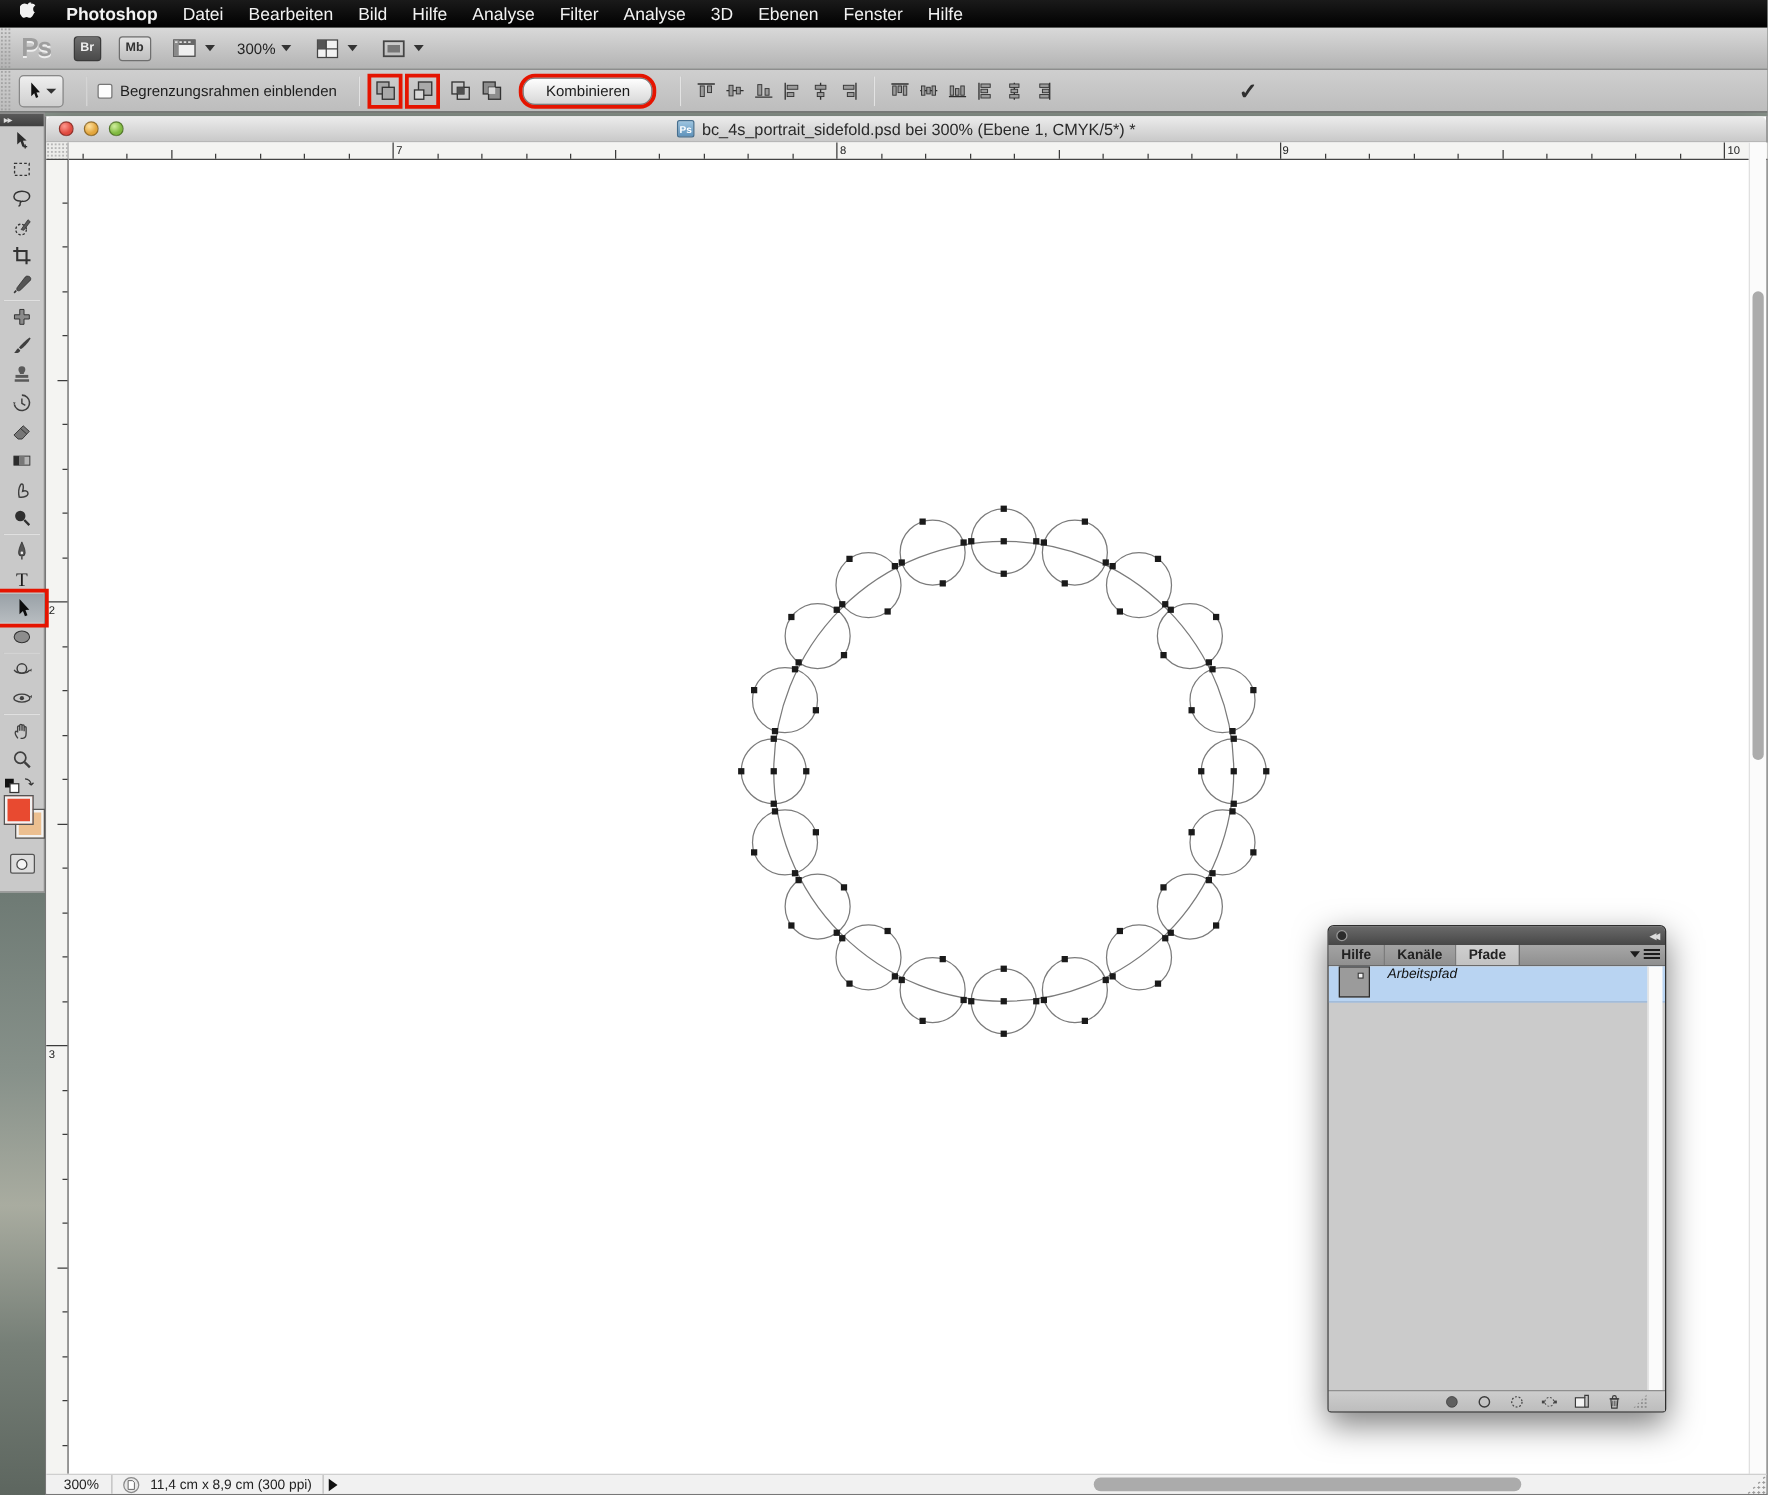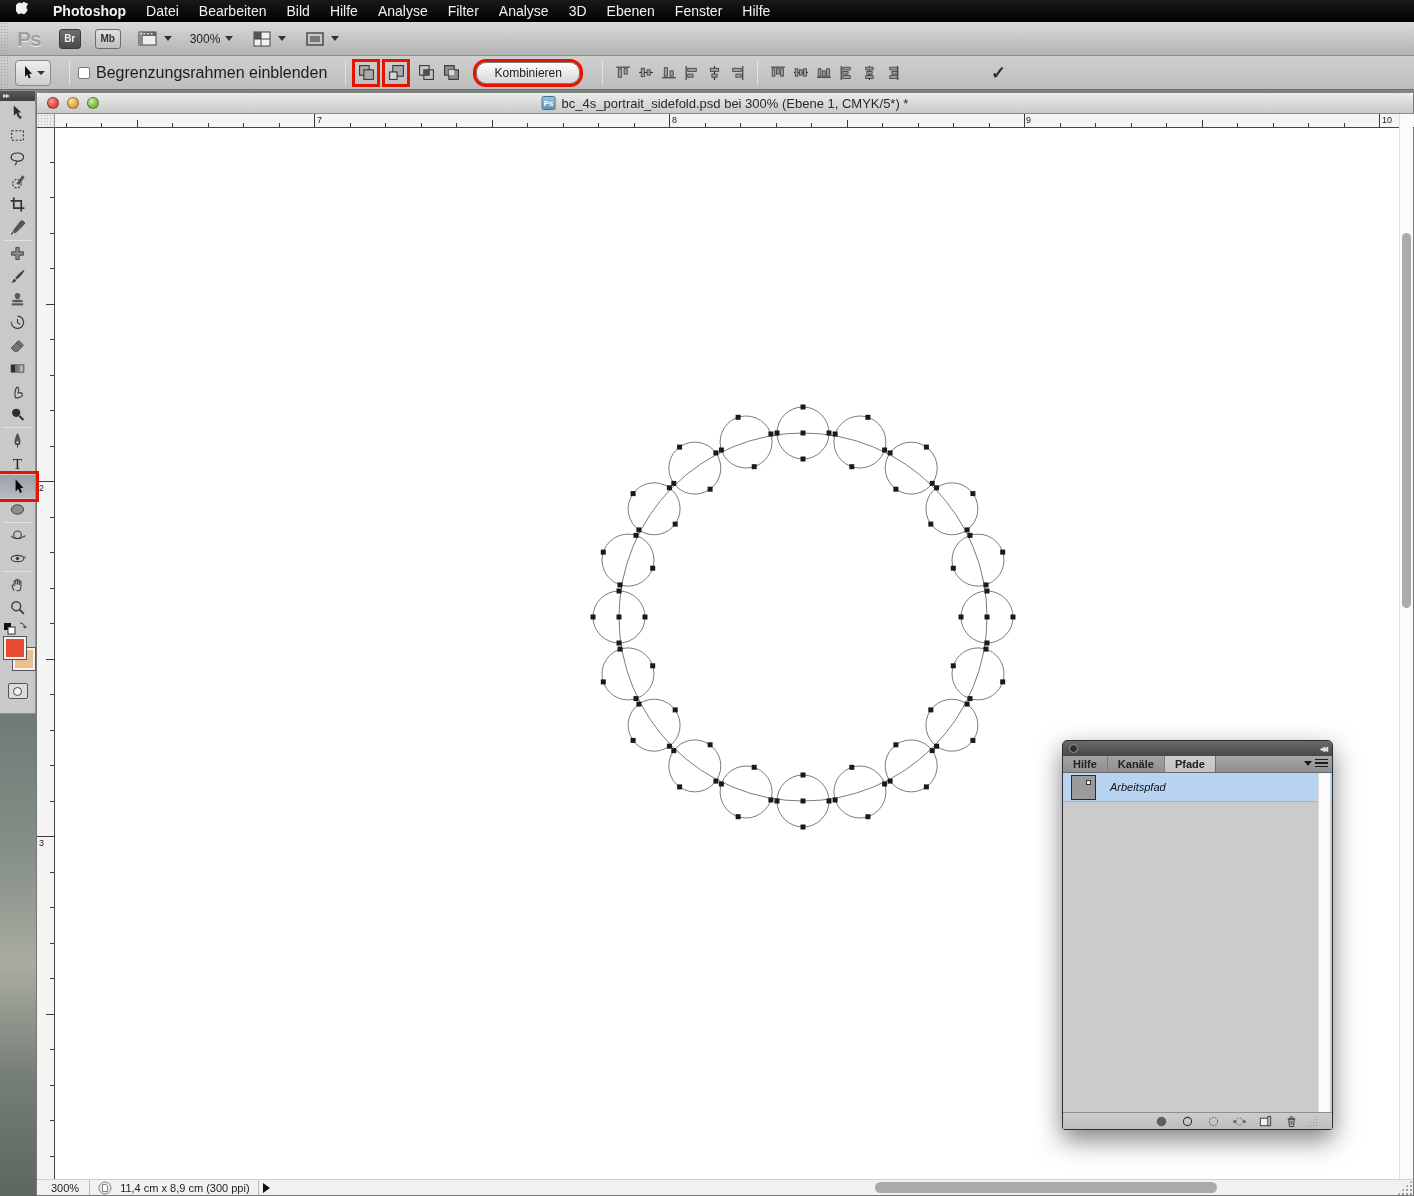--- a/index.html
+++ b/index.html
@@ -40,21 +40,21 @@
     background:linear-gradient(#cfcfcf,#bdbdbd); border-bottom:1px solid #6f6f6f;
     display:flex; align-items:center; z-index:48; }
   .toolwell { width:36px; height:26px; margin:0 10px 0 6px; border:1px solid #888;
     border-radius:4px; background:linear-gradient(#efefef,#cfcfcf); display:flex;
     align-items:center; justify-content:center; }
   .toolwell .dd { border-top-width:4px; margin-left:3px; }
   .osep { width:1px; height:24px; background:#9d9d9d; border-right:1px solid #e3e3e3; margin:0 8px; }
   .cbrow { display:flex; align-items:center; }
   .checkbox { width:12px; height:12px; background:#fdfdfd; border:1px solid #777;
     border-radius:2px; margin-right:6px; }
-  .cblabel { font-size:16px; color:#1d1d1d; margin-right:10px; white-space:nowrap; }
+  .cblabel { font-size:12px; color:#1d1d1d; margin-right:10px; white-space:nowrap; }
   .opicon { width:22px; height:22px; display:flex; align-items:center; justify-content:center;
     margin:0 1px; position:relative; }
   .redbox { outline:3px solid #e51400; outline-offset:0px; }
   #kombinieren { margin:0 14px 0 12px; width:104px; height:22px; border:1px solid #7c7c7c;
     border-radius:10px; background:linear-gradient(#fefefe,#d7d7d7); font-size:12px; color:#1a1a1a;
     display:flex; align-items:center; justify-content:center; }
   .alicon { width:23px; height:20px; display:flex; align-items:center; justify-content:center; }
   #commitcheck { position:absolute; right:408px; top:6px; font-size:18px; color:#2f2f2f; font-weight:bold; }
 
   
@@ -137,21 +137,21 @@
   .ptab { height:16px; padding:0 10px; font-size:11px; font-weight:bold; color:#222;
     display:flex; align-items:center; border-right:1px solid #7c7c7c; background:linear-gradient(#a3a3a3,#909090); }
   .ptab.active { background:linear-gradient(#cfcfcf,#c2c2c2); border-right:1px solid #6f6f6f; }
   #panelmenu { position:absolute; right:4px; top:3px; display:flex; align-items:center; }
   #panelmenu .tri { width:0; height:0; border-left:4px solid transparent; border-right:4px solid transparent;
     border-top:5px solid #1c1c1c; margin-right:3px; }
   #panelmenu .lines { width:13px; height:9px;
     background:repeating-linear-gradient(#1c1c1c 0 1.5px, transparent 1.5px 3.4px); }
   #panelbody { position:relative; height:339px; background:#cbcbcb; overflow:hidden; }
   #pathrow { height:29px; background:#b9d4f2; border-bottom:1px solid #9ab4d2;
-    display:flex; align-items:center; }
+    display:flex; }
   .paththumb { width:25px; height:25px; margin-left:8px; background:#9b9b9b; border:1px solid #2c2c2c;
     position:relative; }
   .paththumb .node { position:absolute; right:4px; top:4px; width:5px; height:5px; background:#f4f4f4;
     border:1px solid #333; }
   #pathname { font-size:11px; font-style:italic; color:#111; margin-left:14px; }
   #panelscroll { position:absolute; right:2px; top:0; width:12px; height:100%; background:#fbfbfb;
     border-left:1px solid #ddd; }
   #panelfoot { height:17px; background:linear-gradient(#cdcdcd,#bdbdbd); border-top:1px solid #8f8f8f;
     display:flex; align-items:center; justify-content:flex-end; padding-right:14px; }
   .pfbtn { width:26px; height:15px; display:flex; align-items:center; justify-content:center; }

